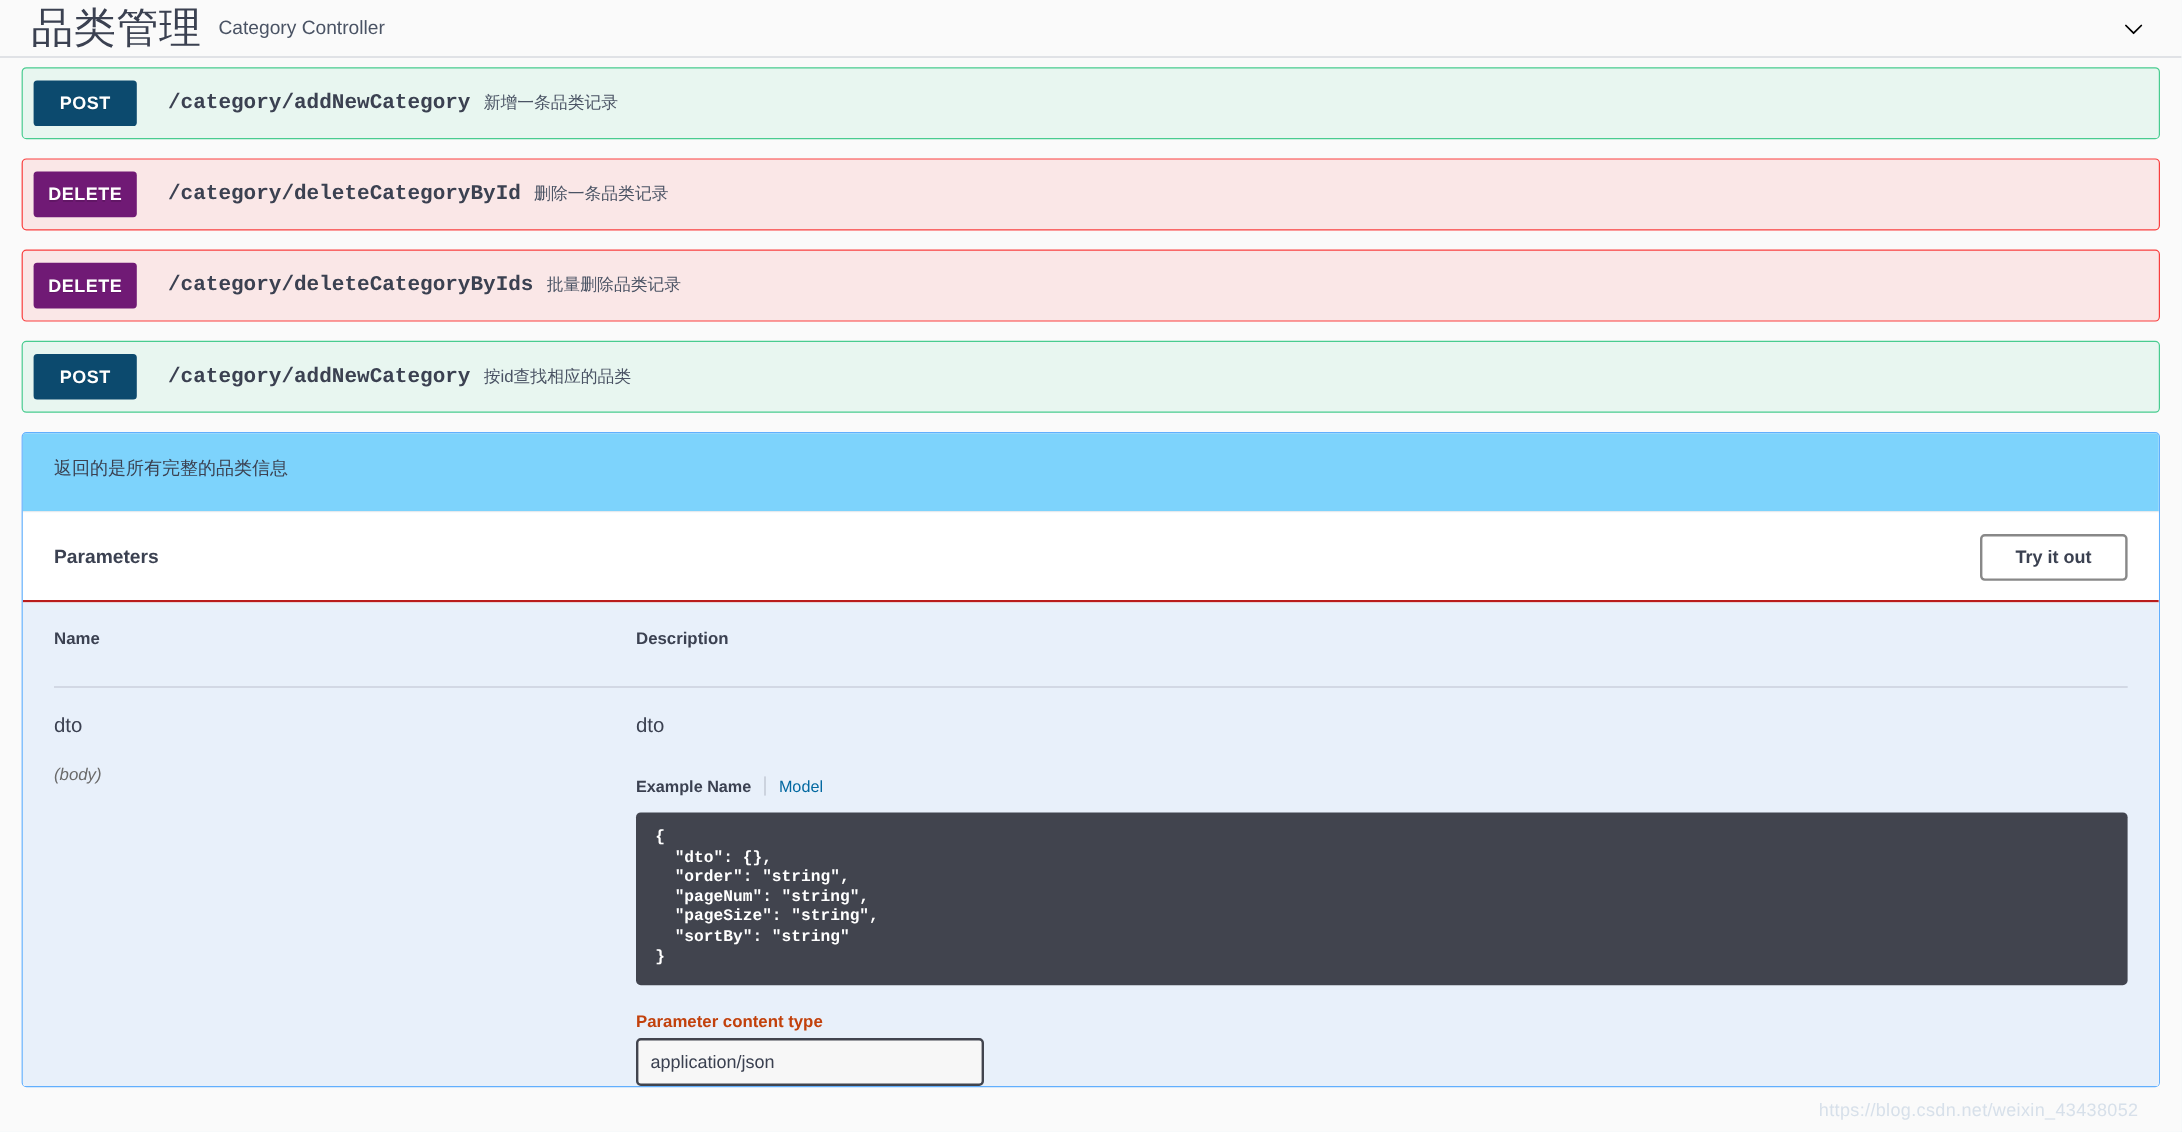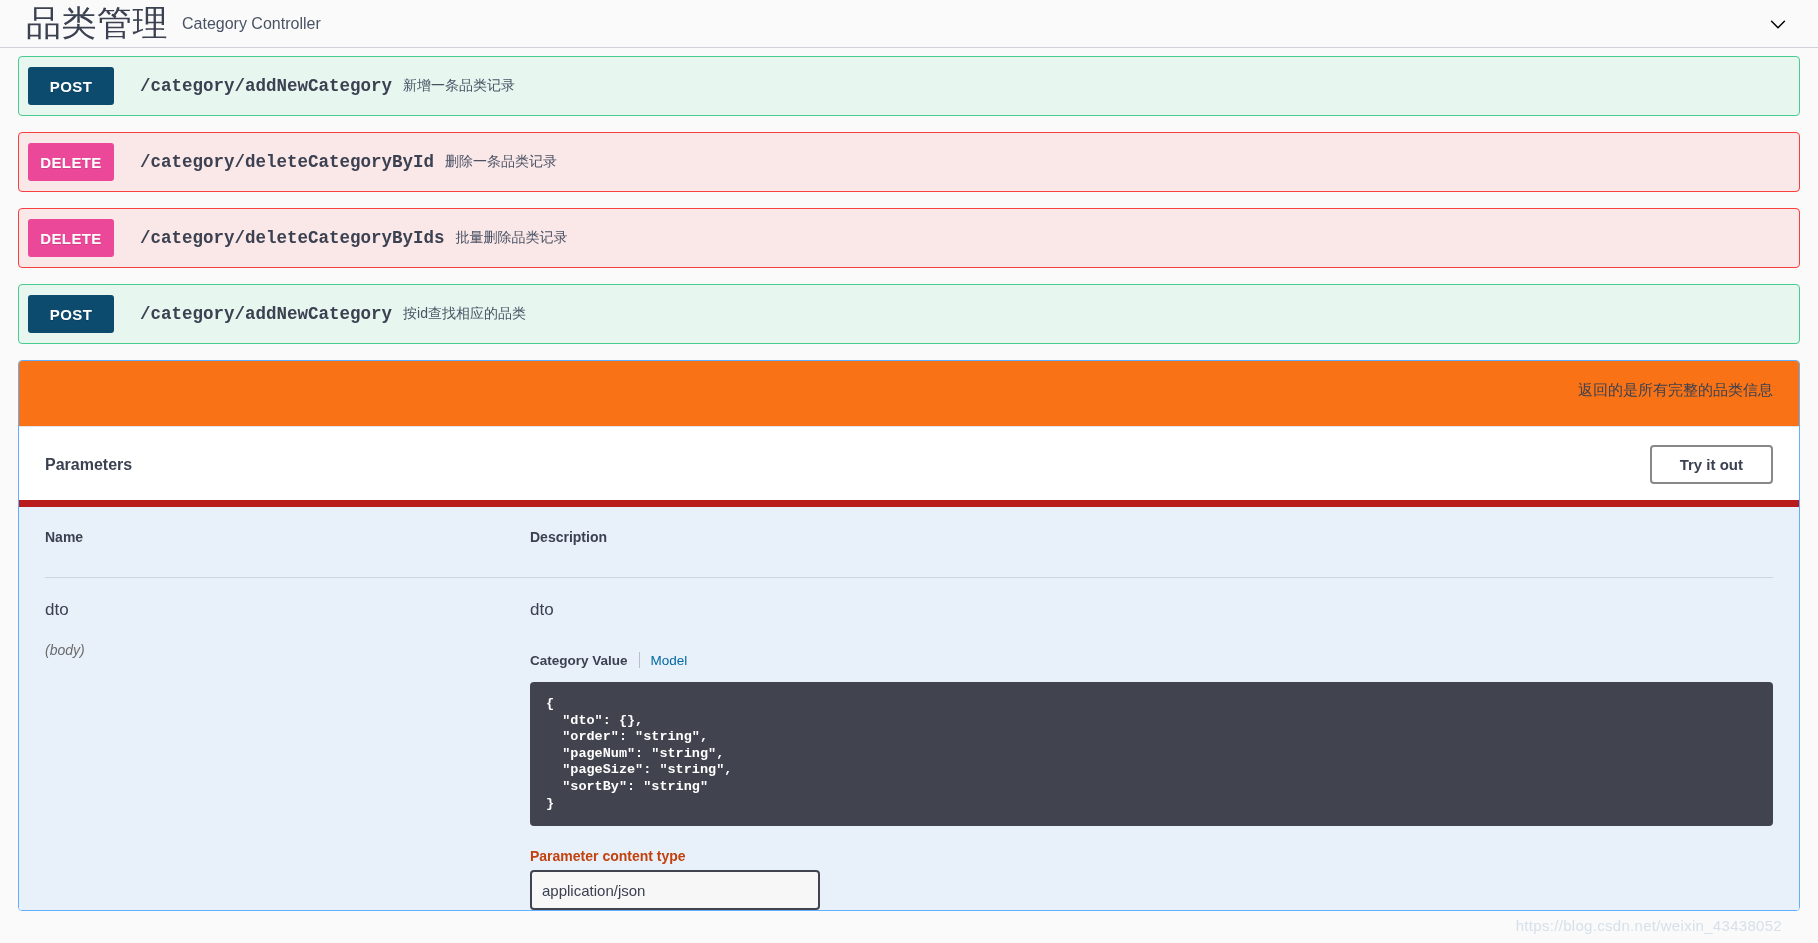--- a/index.html
+++ b/index.html
@@ -98,46 +98,45 @@
     margin-left: 11px;
     font-size: 14px;
     color: #4a5364;
     white-space: nowrap;
   }
 
   
   .op.post   { background: #e8f6f0; border-color: #49cc90; }
   .op.post   .op-method { background: #0c4a6e; }
   .op.delete { background: #fae7e7; border-color: #f93e3e; }
-  .op.delete .op-method { background: #ec4899; }
+  .op.delete .op-method { background: #701a75; }
   .op.get    { background: #e8f0f8; border-color: #61affe; }
   .op.get    .op-method { background: #61affe; }
 
   
   .op.get.expanded { background: #e8f0fa; }
 
   .op-notes {
     padding: 20px 26px 26px 26px;
     font-size: 15px;
     color: #3b4151;
-    background: #f97316;
-    text-align: right;
+    background: #7dd3fc;
   }
 
   .op-body {
     background: #fff;
     border-top: 1px solid #e0e5ec;
   }
 
   .params-header {
     display: flex;
     align-items: center;
     justify-content: space-between;
     padding: 18px 26px 16px 26px;
-    border-bottom: 7px solid #b91c1c;
+    border-bottom: 2px solid #b91c1c;
     background: #fff;
   }
   .params-title {
     font-size: 16px;
     font-weight: 700;
     color: #3b4151;
   }
   .btn-tryout {
     font-size: 15px;
     font-weight: 700;
@@ -325,21 +324,21 @@
           <tbody>
             <tr>
               <td>
                 <div class="param-name">dto</div>
                 <div class="param-in">(body)</div>
               </td>
               <td>
                 <div class="param-desc">dto</div>
 
                 <div class="example-tabs">
-                  <span class="example-tab-active">Category Value</span>
+                  <span class="example-tab-active">Example Name</span>
                   <span class="example-tab-divider"></span>
                   <span class="example-tab">Model</span>
                 </div>
 
                 <div class="code-block">{
   "dto": {},
   "order": "string",
   "pageNum": "string",
   "pageSize": "string",
   "sortBy": "string"

